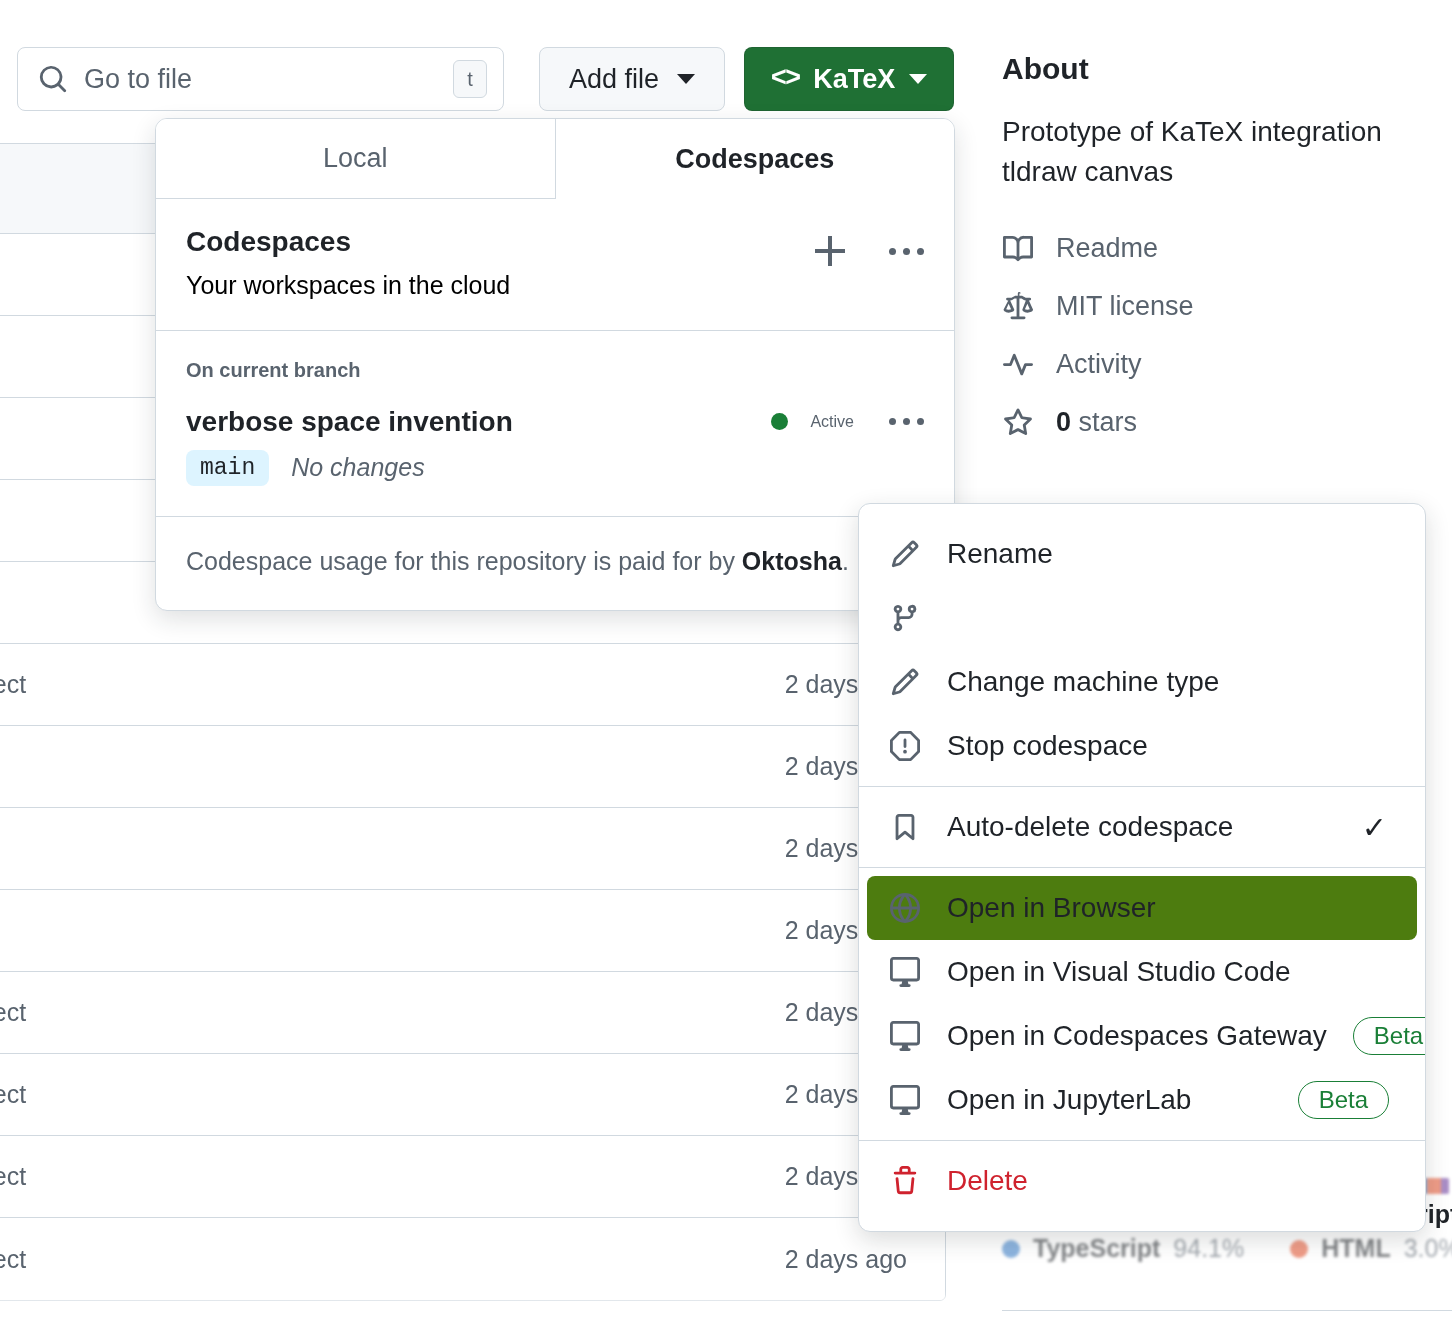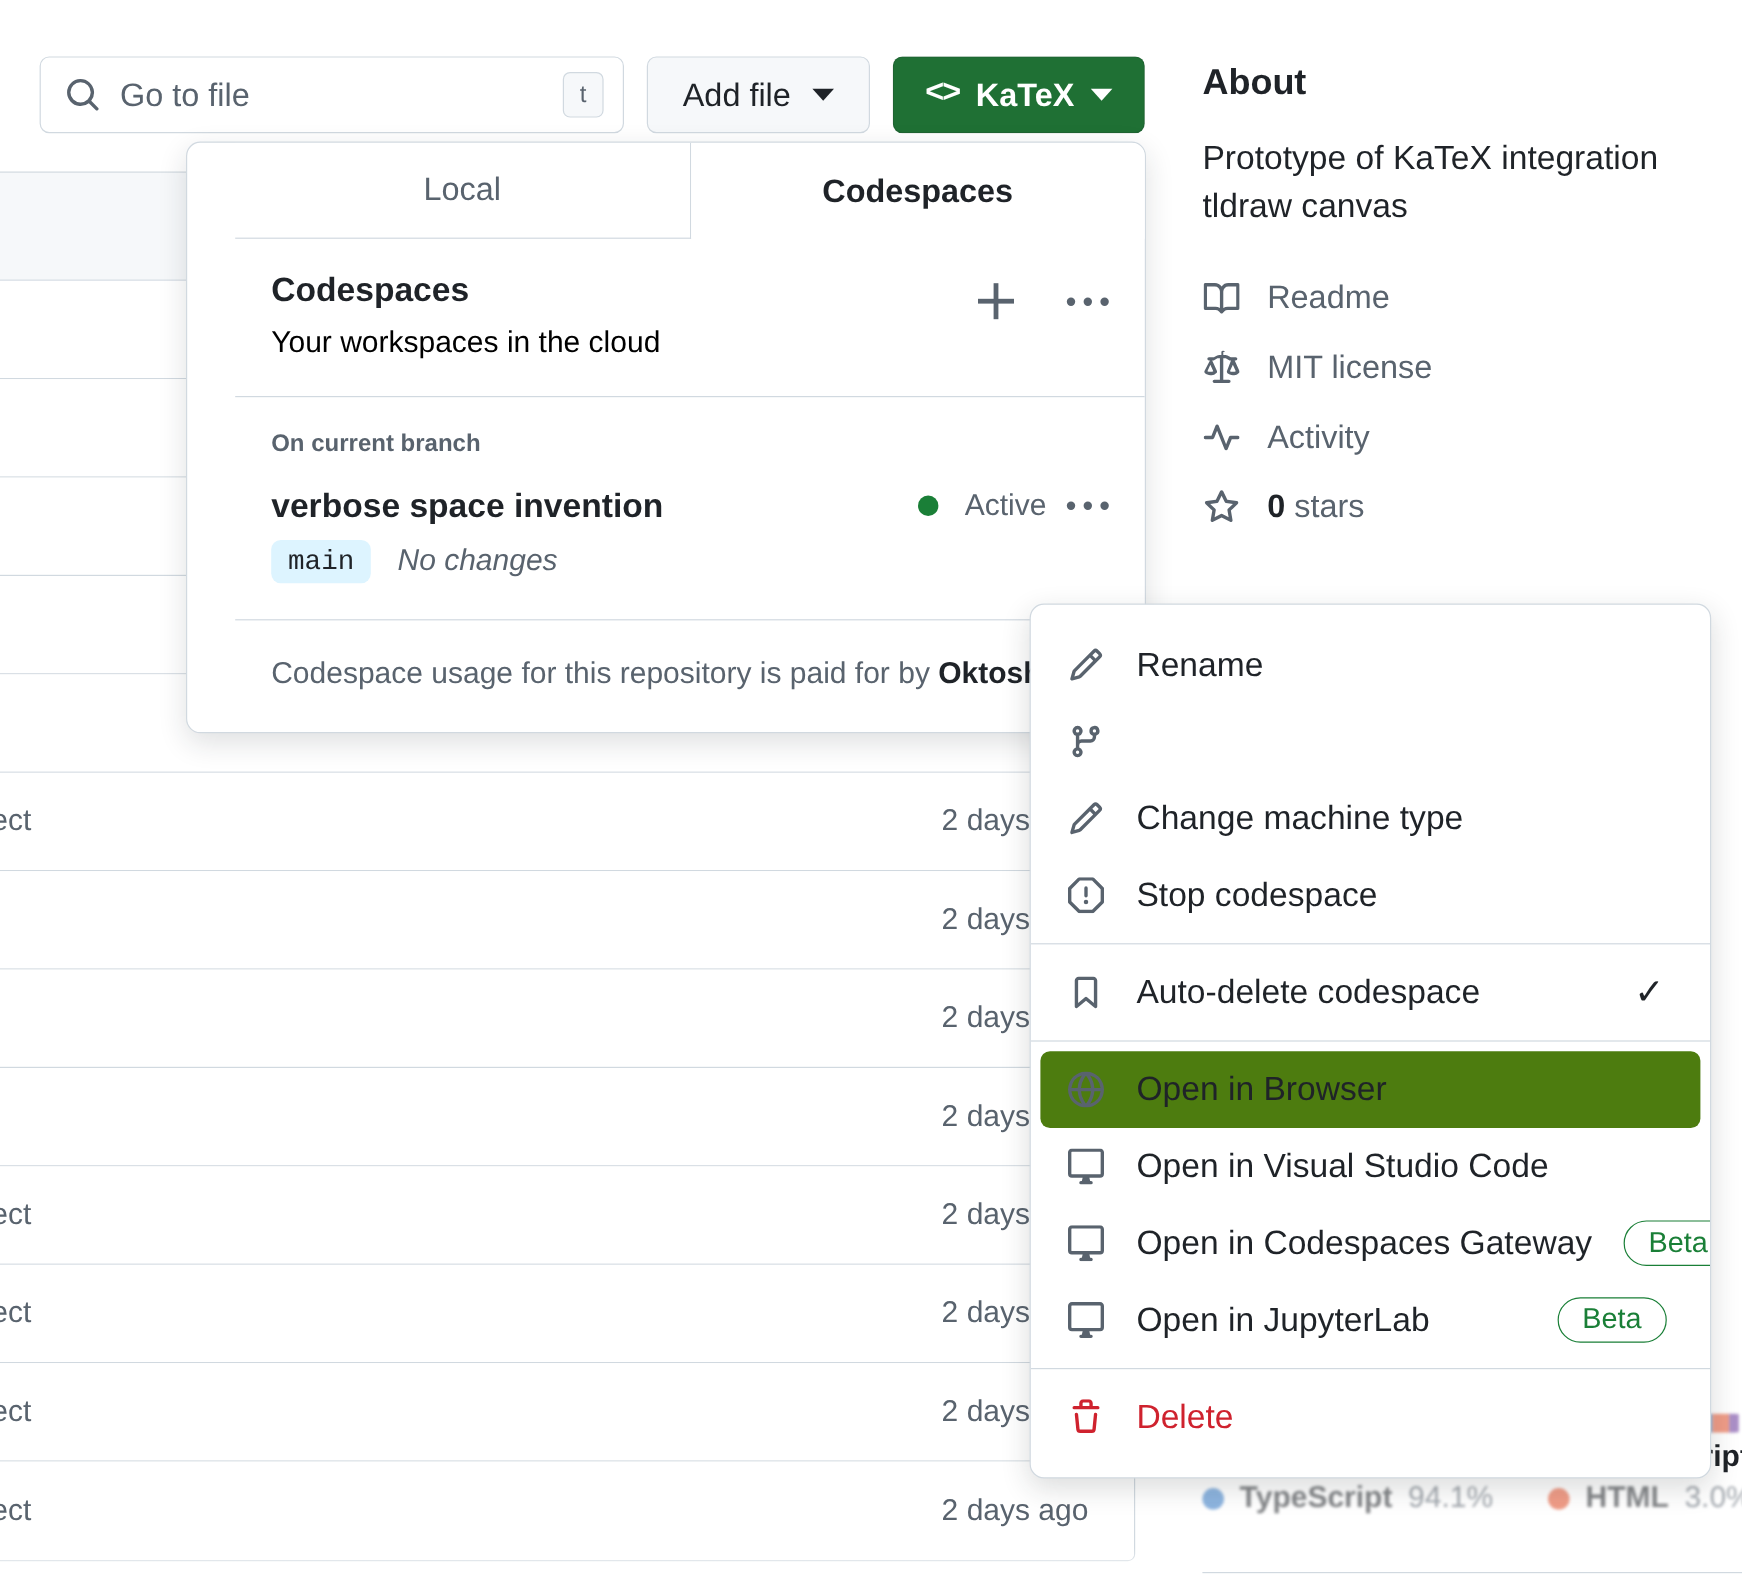--- a/index.html
+++ b/index.html
@@ -63,21 +63,21 @@
 
   
   .topbar {
     position: absolute;
     left: 0; top: 0;
     width: 990px;
     height: 130px;
   }
   .search-box {
     position: absolute;
-    left: 33px; top: 47px;
+    left: 17px; top: 47px;
     width: 487px; height: 64px;
     border: 1px solid #d1d9e0;
     border-radius: 8px;
     background: #ffffff;
     display: flex;
     align-items: center;
     padding: 0 16px 0 20px;
   }
   .search-box .magnifier { width: 30px; height: 30px; flex: 0 0 auto; color: #59636e; }
   .search-box .ph {
@@ -135,21 +135,20 @@
   
   .cs-panel {
     position: absolute;
     left: 155px; top: 118px;
     width: 800px;
     border: 1px solid #d1d9e0;
     border-radius: 12px;
     background: #ffffff;
     box-shadow: 0 8px 24px rgba(31,35,40,.14);
     overflow: hidden;
-    padding-left: 40px;
   }
   .cs-tabs {
     display: flex;
     height: 80px;
   }
   .cs-tab {
     flex: 1;
     display: flex; align-items: center; justify-content: center;
     font-size: 27px;
     cursor: pointer;
@@ -214,22 +213,22 @@
   }
   .cs-item-top { display: flex; align-items: center; }
   .cs-item-name {
     flex: 1;
     font-size: 28px;
     font-weight: bold;
     color: #1f2328;
   }
   .cs-status {
     display: flex; align-items: center; gap: 22px;
-    font-size: 25px; color: #59636e;
-    margin-right: 16px;
+    font-size: 16px; color: #59636e;
+    margin-right: 34px;
   }
   .status-dot { width: 17px; height: 17px; border-radius: 50%; background: #1a7f37; display: block; }
   .cs-item-meta { display: flex; align-items: center; gap: 22px; margin-top: 10px; }
   .branch-badge {
     background: #ddf4ff;
     color: #1f2328;
     border-radius: 8px;
     padding: 5px 14px;
     font-family: "Liberation Mono", monospace;
     font-size: 23px;

